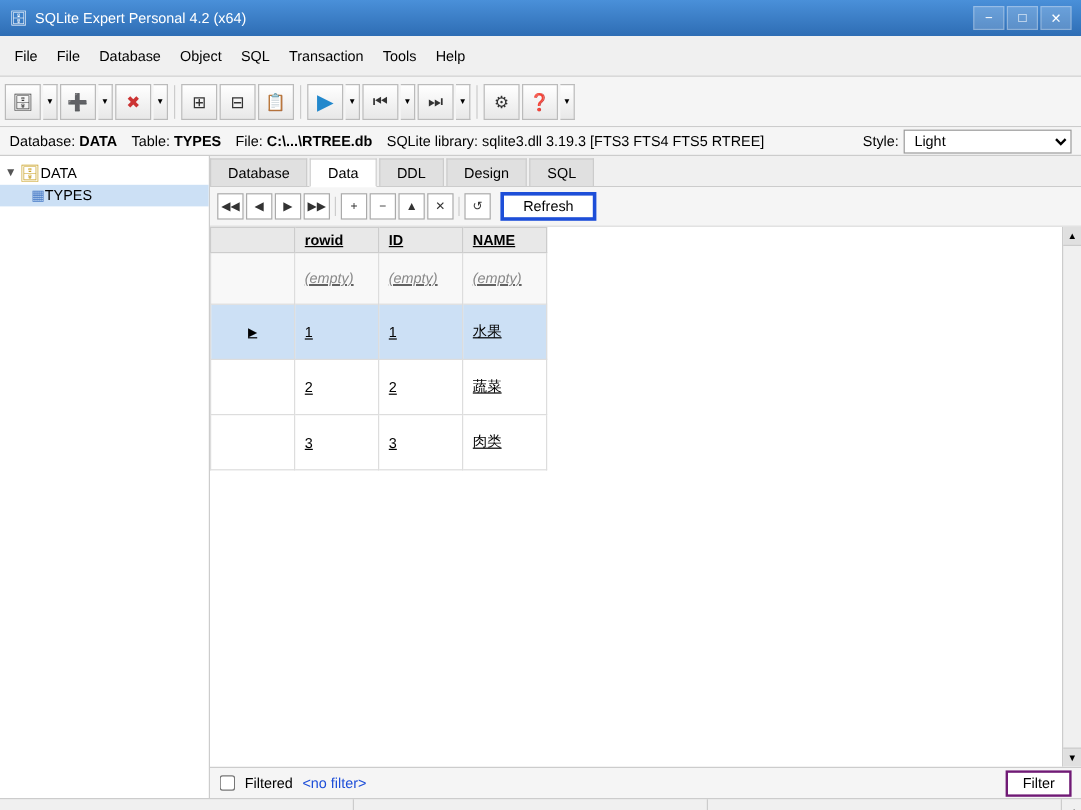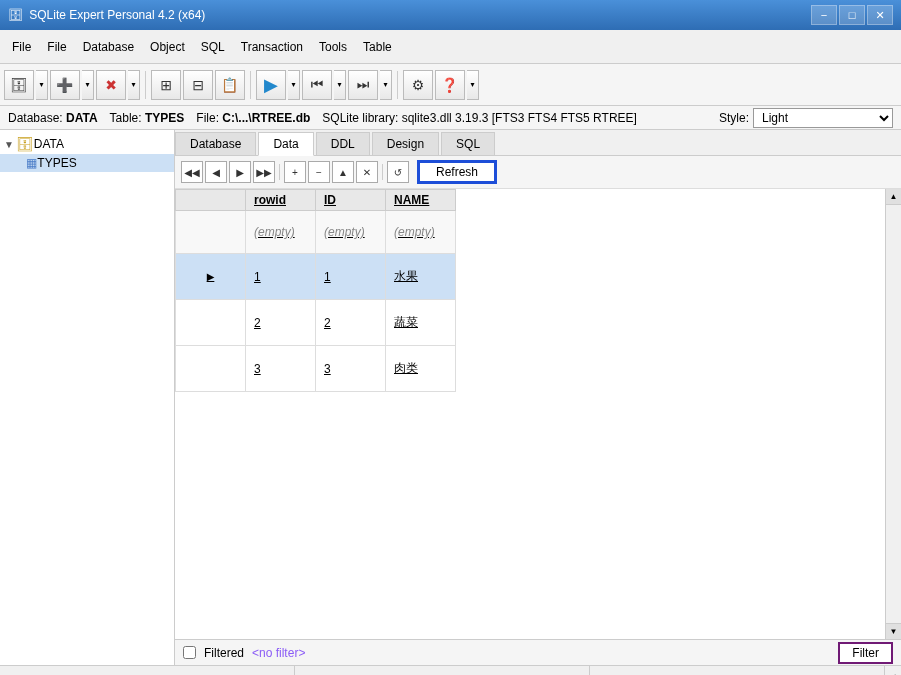--- a/index.html
+++ b/index.html
@@ -211,21 +211,21 @@
       height: 26px;
       background: #f5f5f5;
       border-top: 1px solid #ccc;
       display: flex;
       align-items: center;
       padding: 0 8px;
       gap: 8px;
     }
     #filterbar input[type=checkbox] { cursor: pointer; }
     .filter-label { font-size: 12px; }
-    .filter-text { font-size: 12px; color: #8b5cf6; text-align: center; }
+    .filter-text { font-size: 12px; color: #1d4ed8; text-align: center; }
     .filter-btn {
       margin-left: auto;
       padding: 2px 12px;
       background: white;
       border: 2px solid #701a75;
       cursor: pointer;
       font-size: 12px;
     }
   </style>
 </head>
@@ -244,21 +244,21 @@
 </div>
 
 <div id="menubar">
   <span class="menu-item">File</span>
   <span class="menu-item">File</span>
   <span class="menu-item">Database</span>
   <span class="menu-item">Object</span>
   <span class="menu-item">SQL</span>
   <span class="menu-item">Transaction</span>
   <span class="menu-item">Tools</span>
-  <span class="menu-item">Table</span>
+  <span class="menu-item">Help</span>
 </div>
 
 <div id="toolbar">
   <div class="tb-group">
     <button class="tb-btn">🗄</button>
     <button class="tb-btn-arrow">▾</button>
   </div>
   <div class="tb-group">
     <button class="tb-btn">➕</button>
     <button class="tb-btn-arrow">▾</button>

